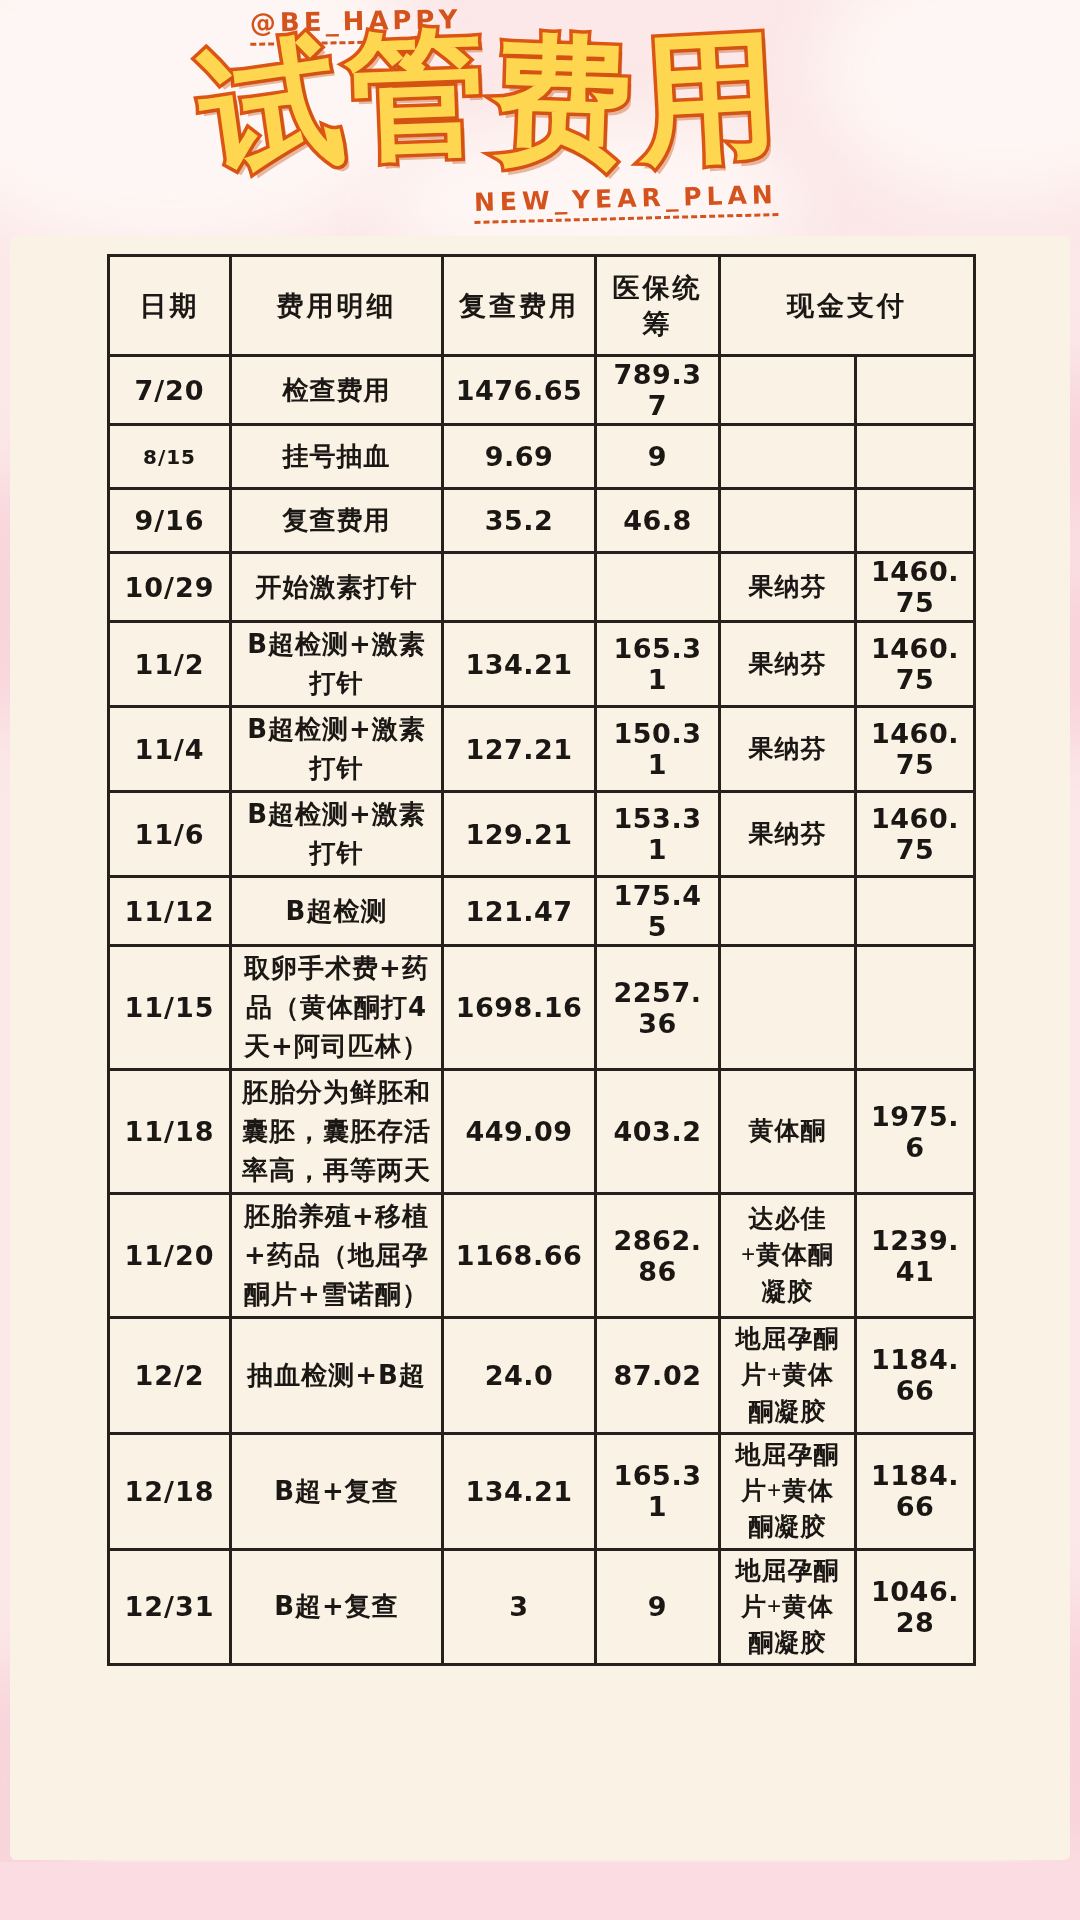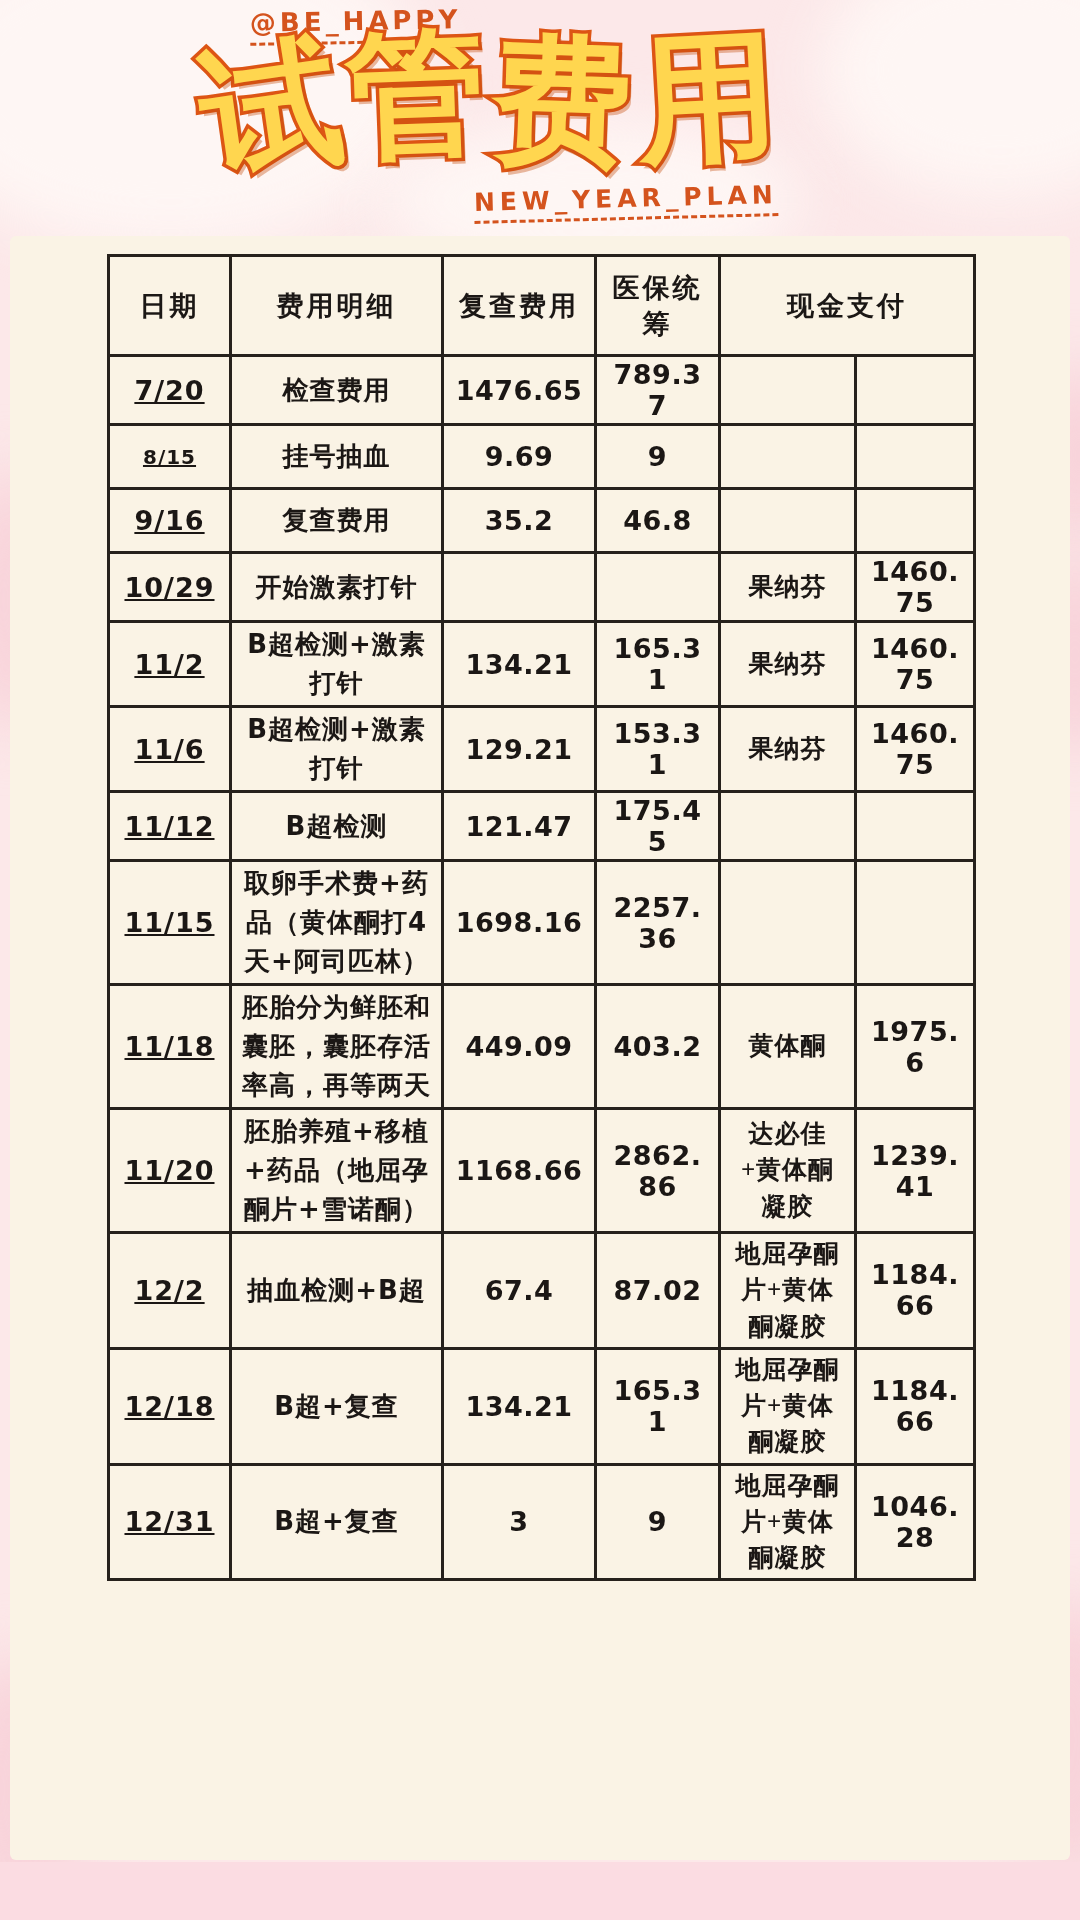--- a/index.html
+++ b/index.html
@@ -68,21 +68,21 @@
     color:#1b1715;
   }
   table.expense th,table.expense td{
     border:3px solid #26211c;
     text-align:center;vertical-align:middle;
     font-weight:800;
     padding:2px 10px;
     word-break:break-all;
   }
   table.expense th{font-size:27px;letter-spacing:3px;}
-  td.date{font-size:27px;letter-spacing:1px;text-decoration:underline;}
+  td.date{font-size:27px;letter-spacing:1px;}
   td.date.small{font-size:20px;}
   td.detail{font-size:26px;line-height:1.5;letter-spacing:1px;}
   td.num{font-size:27px;letter-spacing:.5px;}
   td.cash-item{font-size:25px;line-height:1.45;letter-spacing:1px;font-family:Liberation Serif, serif;}
 </style>
 </head>
 <body>
 
 <div class="blob light b1"></div>
 <div class="blob light b2"></div>
@@ -158,20 +158,28 @@
       </tr>
       <tr style="height: 64px;">
         <td class="date">11/2</td>
         <td class="detail">B超检测+激素打针</td>
         <td class="num">134.21</td>
         <td class="num">165.31</td>
         <td class="cash-item">果纳芬</td>
         <td class="num">1460.75</td>
       </tr>
       <tr style="height: 64px;">
+        <td class="date">11/4</td>
+        <td class="detail">B超检测+激素打针</td>
+        <td class="num">127.21</td>
+        <td class="num">150.31</td>
+        <td class="cash-item">果纳芬</td>
+        <td class="num">1460.75</td>
+      </tr>
+      <tr style="height: 64px;">
         <td class="date">11/6</td>
         <td class="detail">B超检测+激素打针</td>
         <td class="num">129.21</td>
         <td class="num">153.31</td>
         <td class="cash-item">果纳芬</td>
         <td class="num">1460.75</td>
       </tr>
       <tr style="height: 64px;">
         <td class="date">11/12</td>
         <td class="detail">B超检测</td>
@@ -200,21 +208,21 @@
         <td class="date">11/20</td>
         <td class="detail">胚胎养殖+移植+药品（地屈孕酮片+雪诺酮）</td>
         <td class="num">1168.66</td>
         <td class="num">2862.86</td>
         <td class="cash-item">达必佳+黄体酮凝胶</td>
         <td class="num">1239.41</td>
       </tr>
       <tr style="height: 76px;">
         <td class="date">12/2</td>
         <td class="detail">抽血检测+B超</td>
-        <td class="num">67.4</td>
+        <td class="num">24.0</td>
         <td class="num">87.02</td>
         <td class="cash-item">地屈孕酮片+黄体酮凝胶</td>
         <td class="num">1184.66</td>
       </tr>
       <tr style="height: 74px;">
         <td class="date">12/18</td>
         <td class="detail">B超+复查</td>
         <td class="num">134.21</td>
         <td class="num">165.31</td>
         <td class="cash-item">地屈孕酮片+黄体酮凝胶</td>

